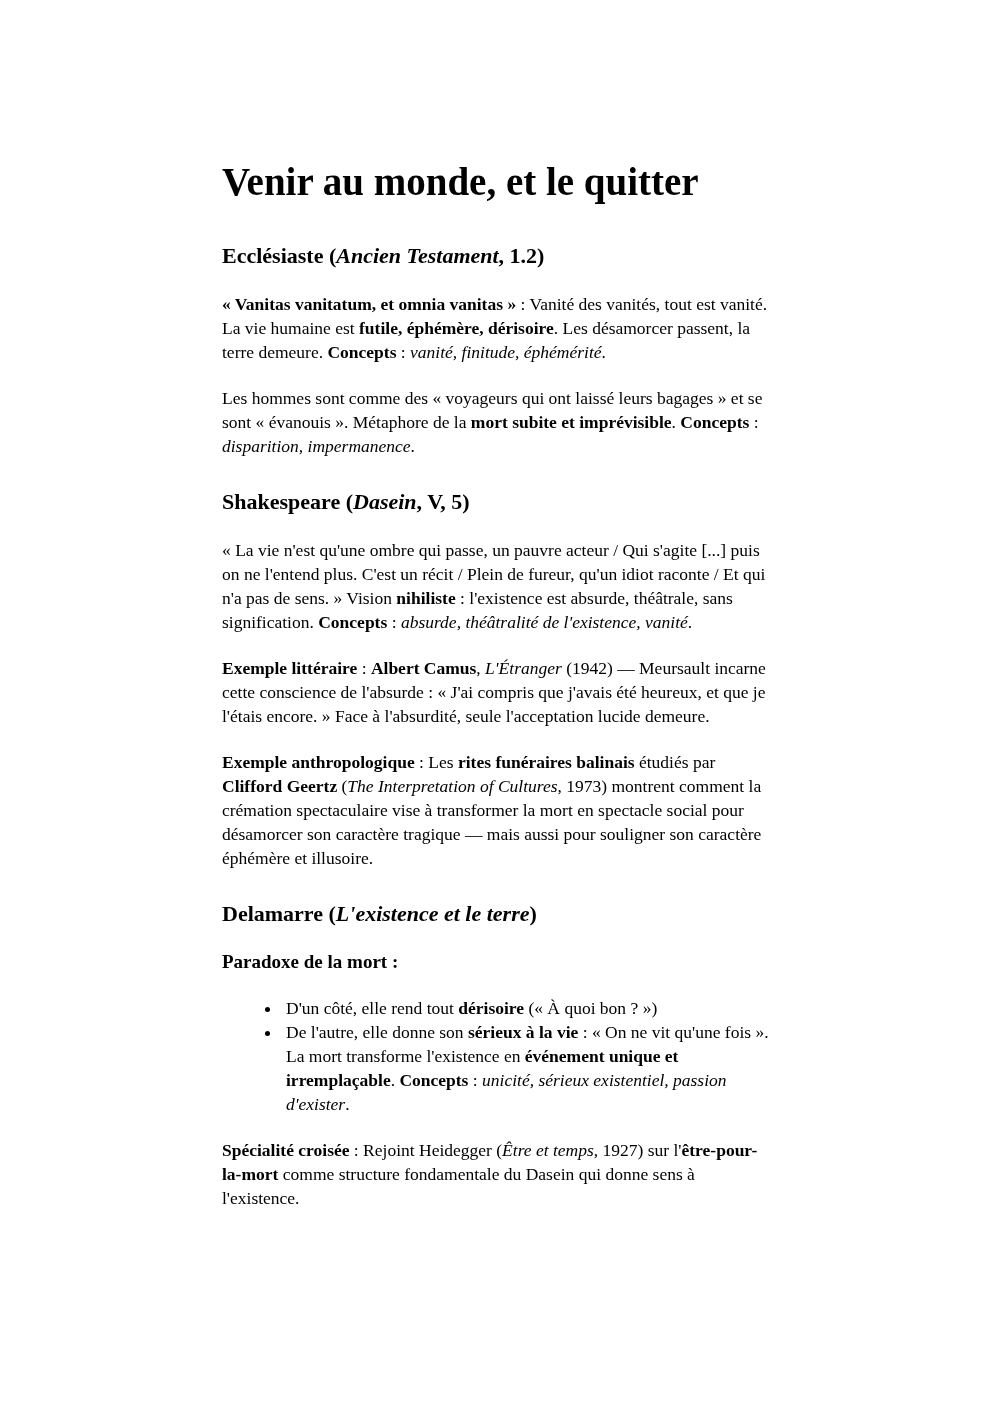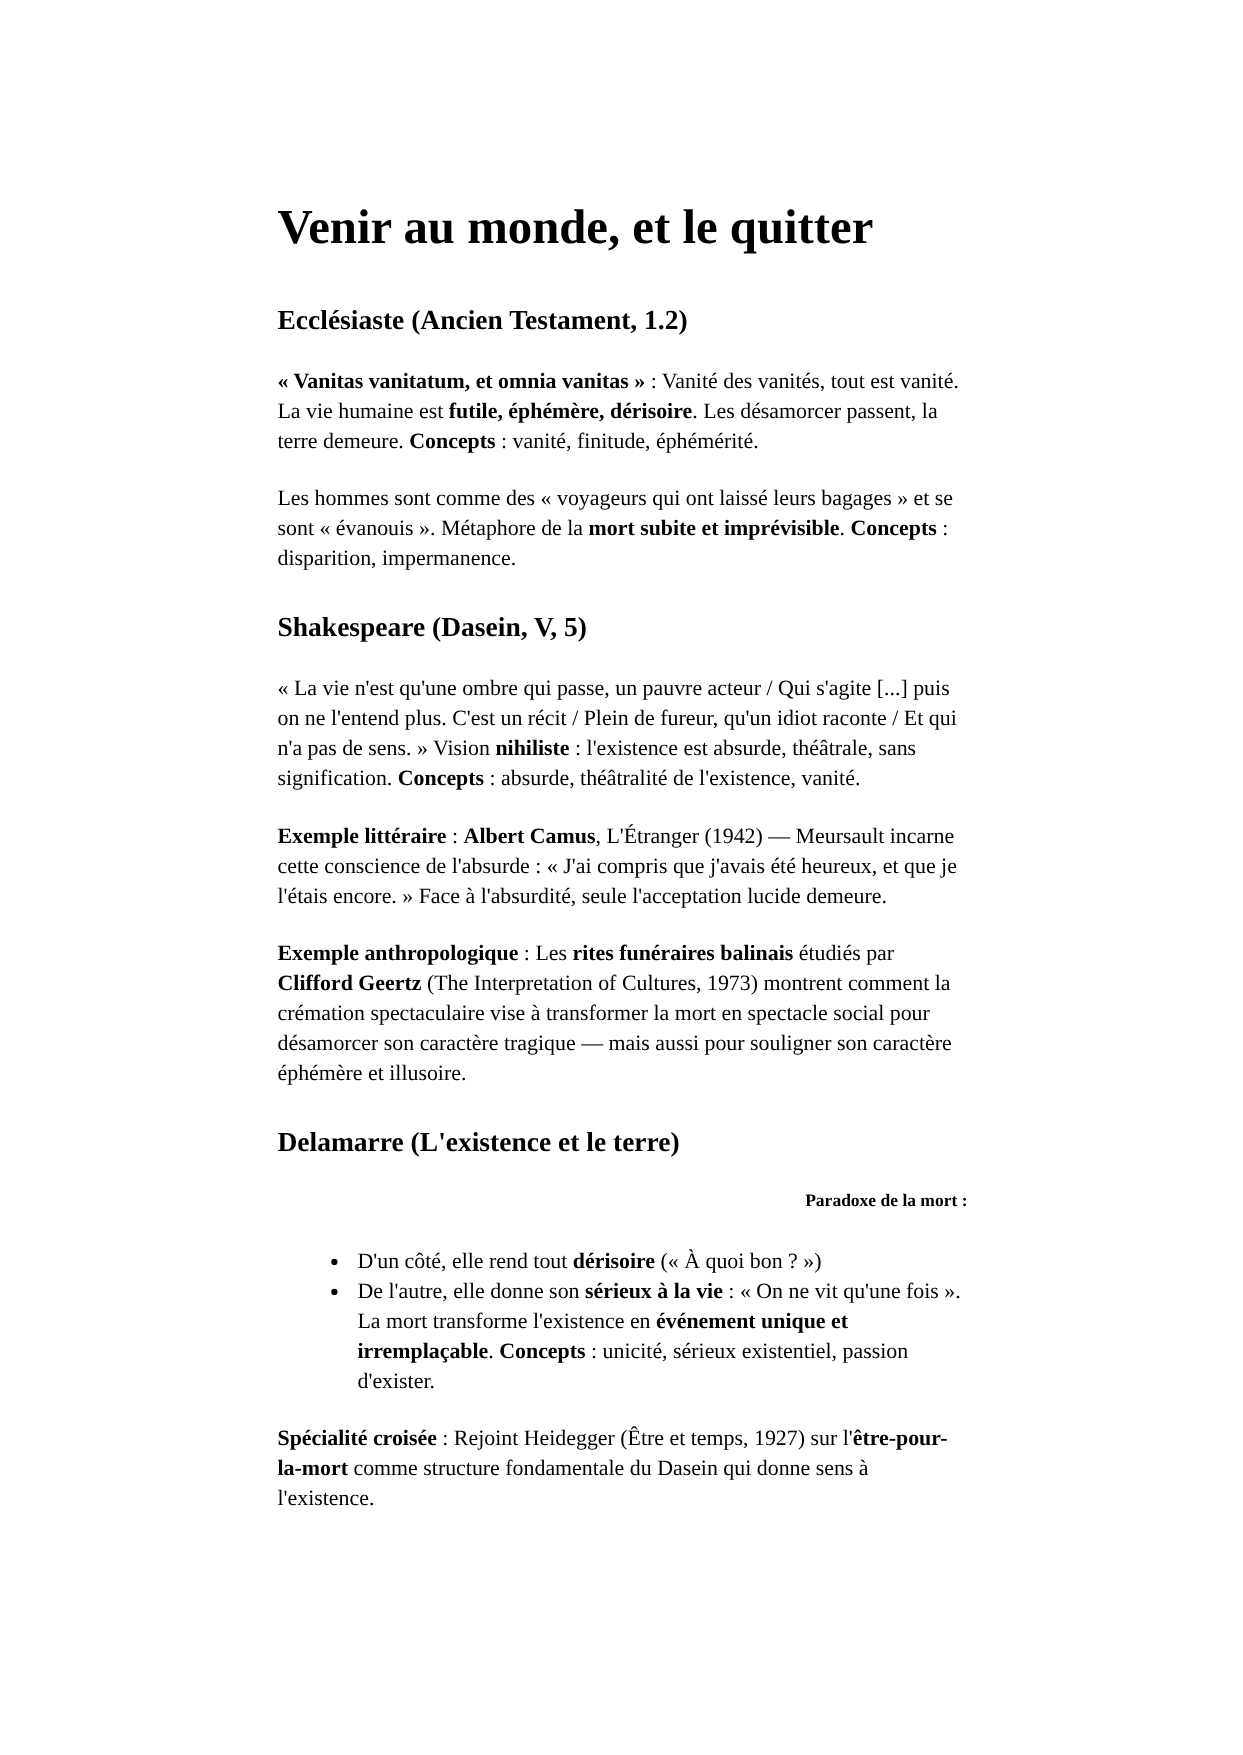--- a/index.html
+++ b/index.html
@@ -41,40 +41,39 @@
     margin: 0 0 34px 0;
     white-space: pre-wrap;
   }
   .doc-body h3 {
     font-size: 22px;
     line-height: 27px;
     font-weight: bold;
     margin: 30px 0 23px 0;
   }
   .doc-body h4 {
-    font-size: 14px;
+    font-size: 19px;
     line-height: 24px;
     font-weight: bold;
     margin: 23px 0 22px 0;
-    text-align: right;
   }
   .doc-body p {
     margin: 0 0 22px 0;
   }
   .doc-body ul {
     margin: 0 0 22px 0;
     padding: 0 0 0 60px;
     list-style: disc outside;
   }
   .doc-body li {
     margin: 0;
     padding-left: 4px;
   }
   .run-b  { font-weight: bold; margin-top: 12px; }
-  .run-i  { }
+  .run-i  { font-style: italic; }
 </style>
 </head>
 <body>
 
 <div class="page">
   <h1 class="doc-title">Venir au monde, et le quitter</h1>
 
 
 
   <div class="doc-body">

